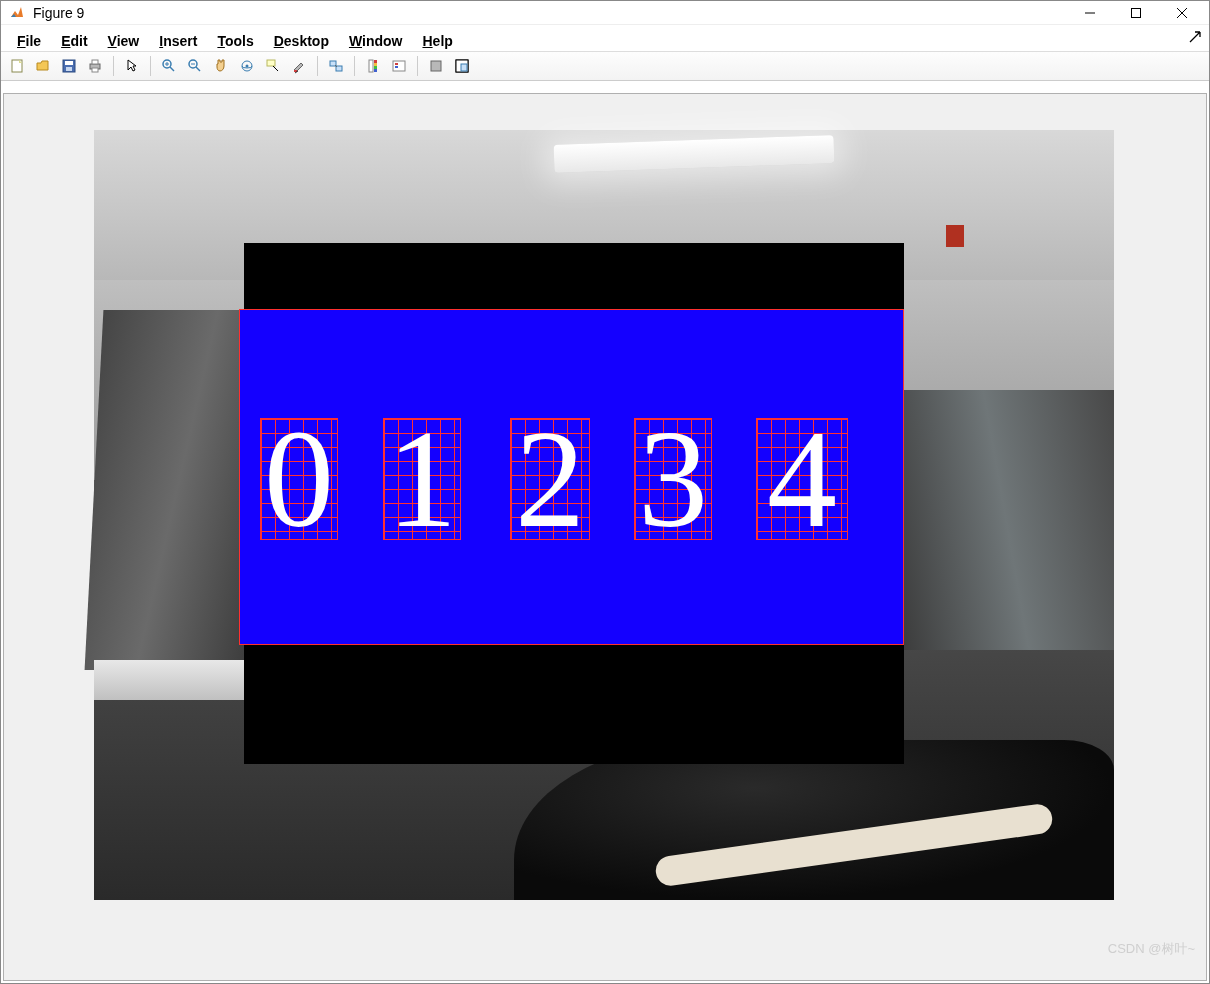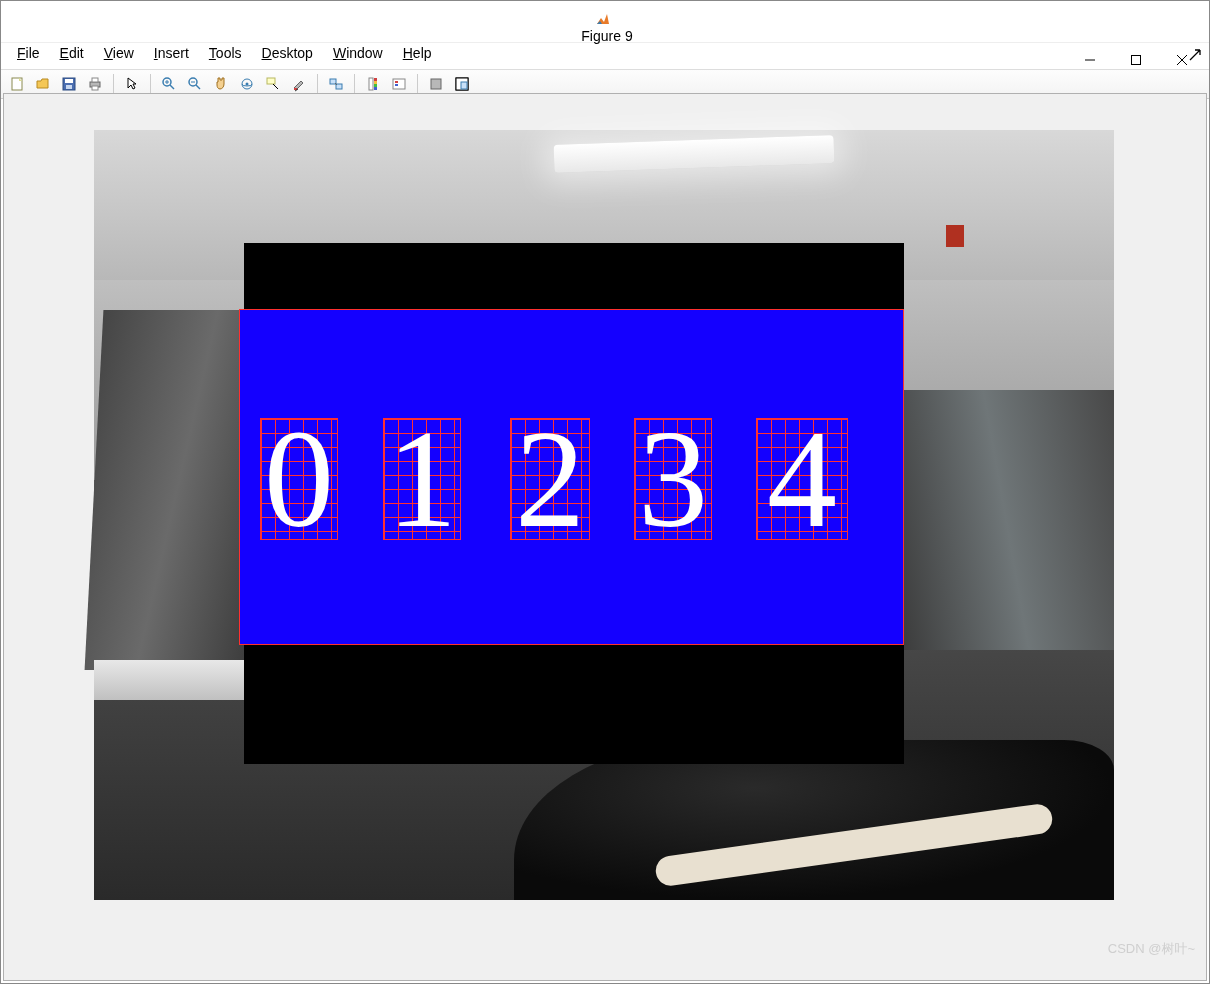--- a/index.html
+++ b/index.html
@@ -8,49 +8,49 @@
     font-size: 13px;
     background: #fff;
     width: 1210px;
     height: 984px;
     overflow: hidden;
     border: 1px solid #888;
     position: relative;
   }
   
   .titlebar {
-    height: 42px;
+    height: 24px;
     background: #fff;
     display: flex;
     align-items: center;
-    padding: 11px 4px 0 8px;
+    padding: 0 4px 0 8px;
     border-bottom: 1px solid #eee;
-    flex-direction: column;
   }
   .titlebar .app-icon {
     width: 16px; height: 16px; margin-right: 8px;
     display: inline-flex; align-items: center; justify-content: center;
   }
   .titlebar .title { font-size: 14px; color: #000; }
   .titlebar .win-controls { margin-left: auto; display: flex; }
   .win-btn {
     width: 46px; height: 32px;
     display: flex; align-items: center; justify-content: center;
     font-family: "Segoe MDL2 Assets", sans-serif;
     font-size: 10px; color: #000;
   }
   
   .menubar {
     height: 26px;
     display: flex;
-    align-items: flex-start;
+    align-items: flex-end;
     padding: 0 6px;
     font-size: 14px;
     color: #000;
     position: relative;
+    font-weight: bold;
   }
   .menubar .menu-item {
     padding: 2px 10px;
     cursor: default;
   }
   .menubar .menu-item u { text-decoration: underline; }
   .menubar .undock {
     position: absolute; right: 6px; top: 4px;
     width: 16px; height: 16px;
     display: flex; align-items: center; justify-content: center;

